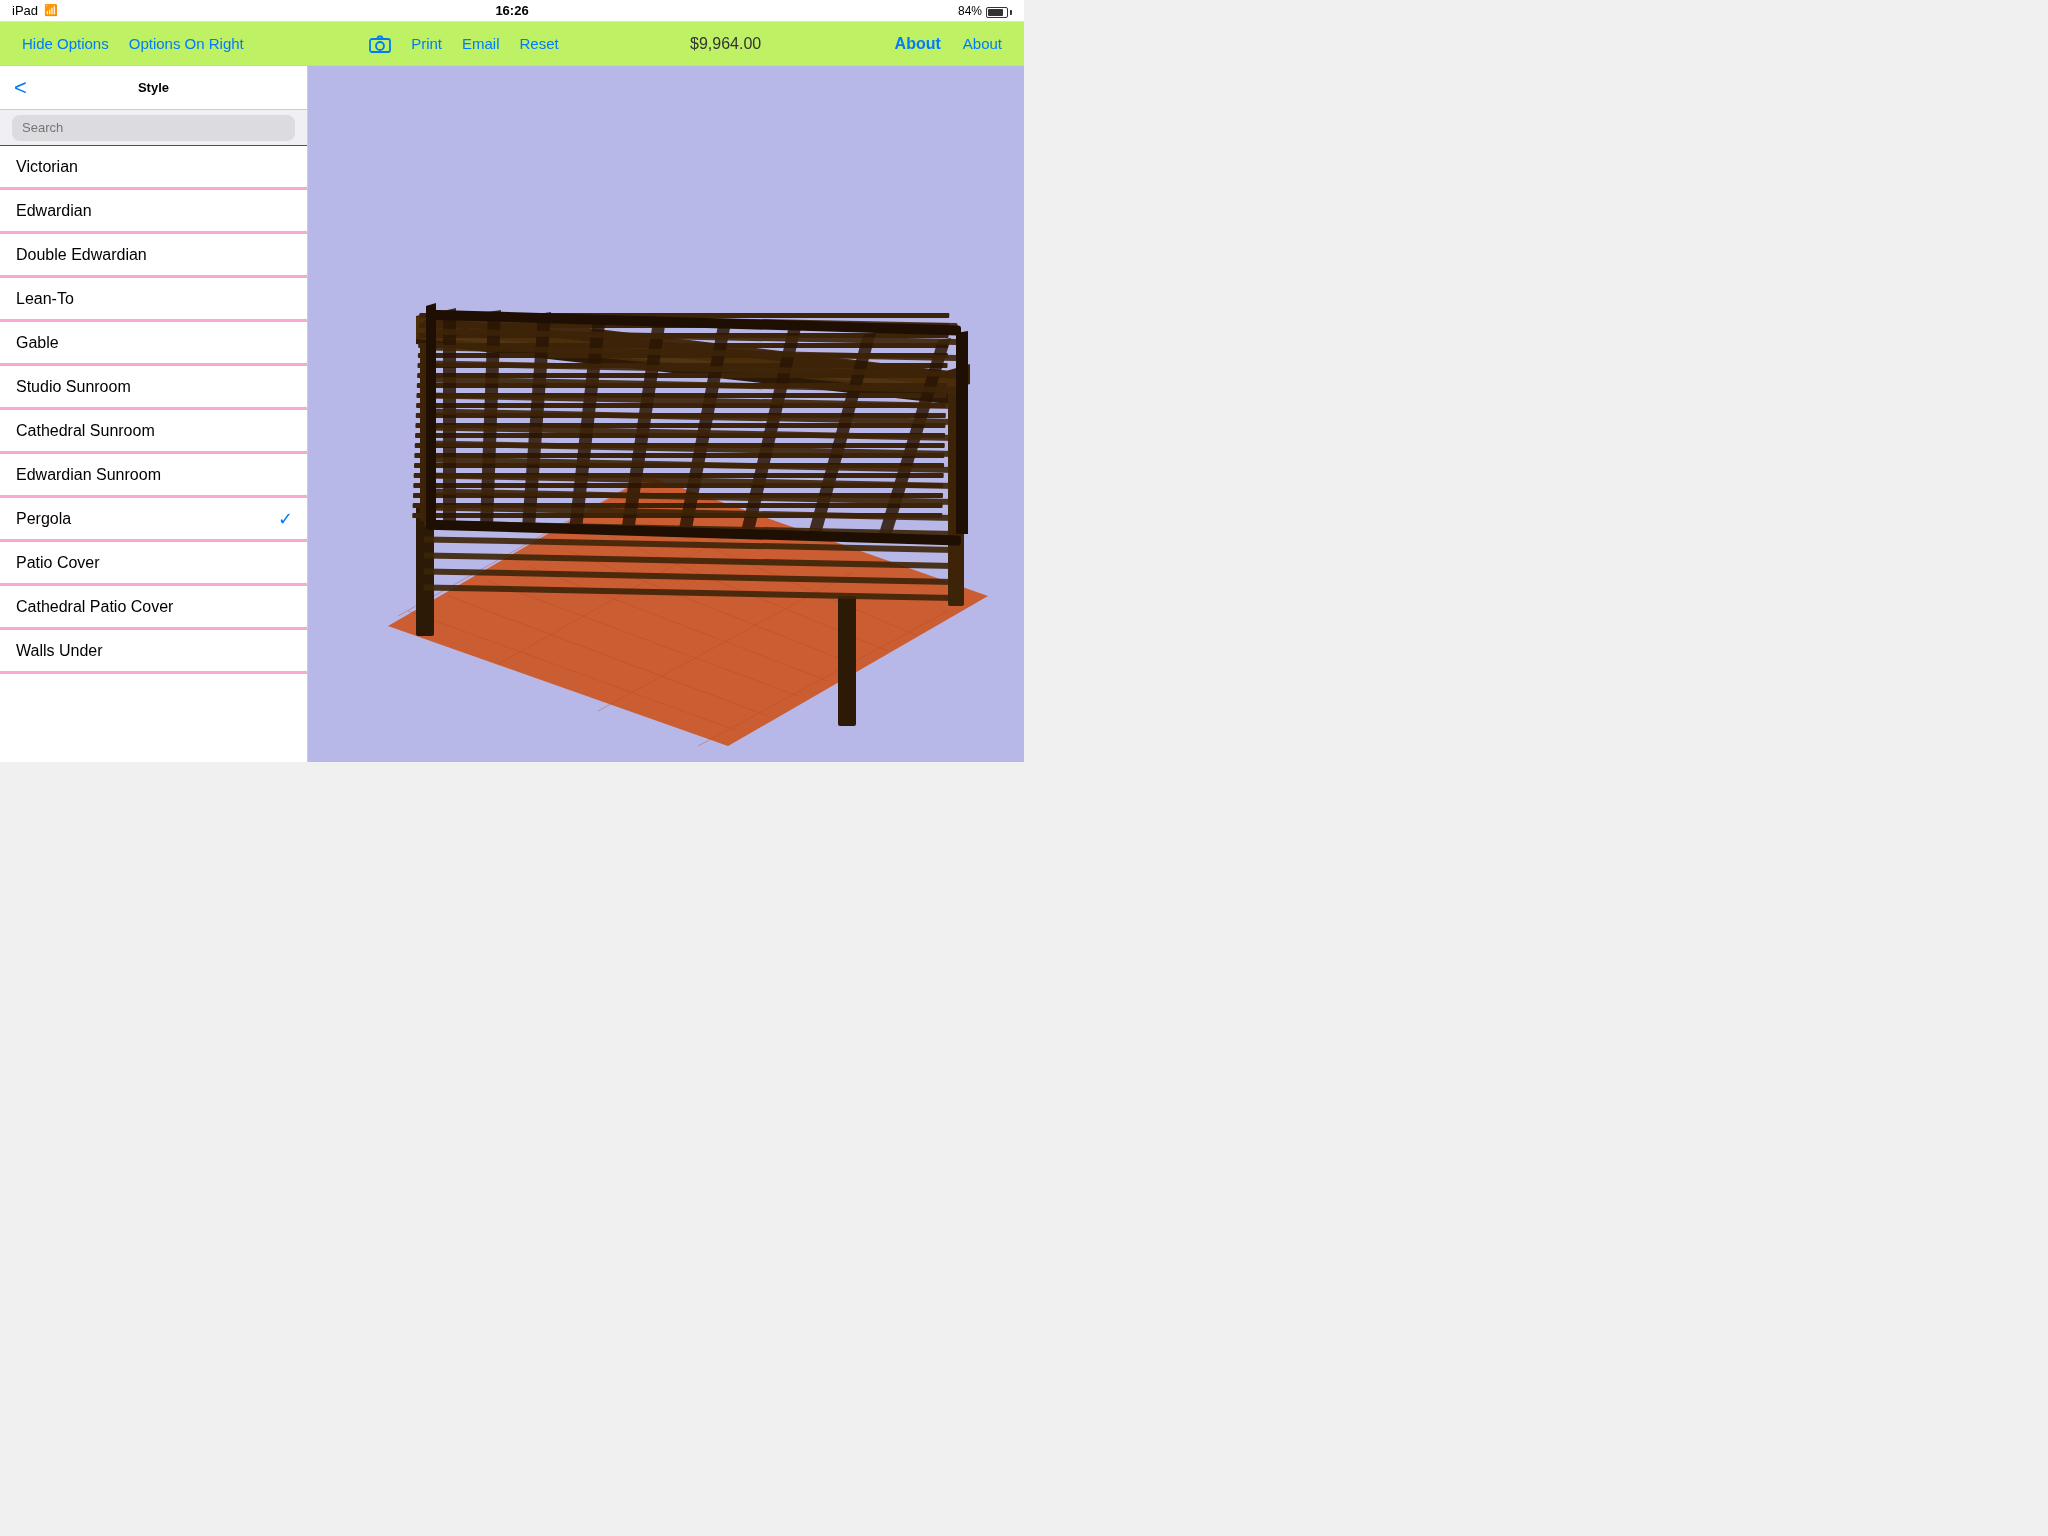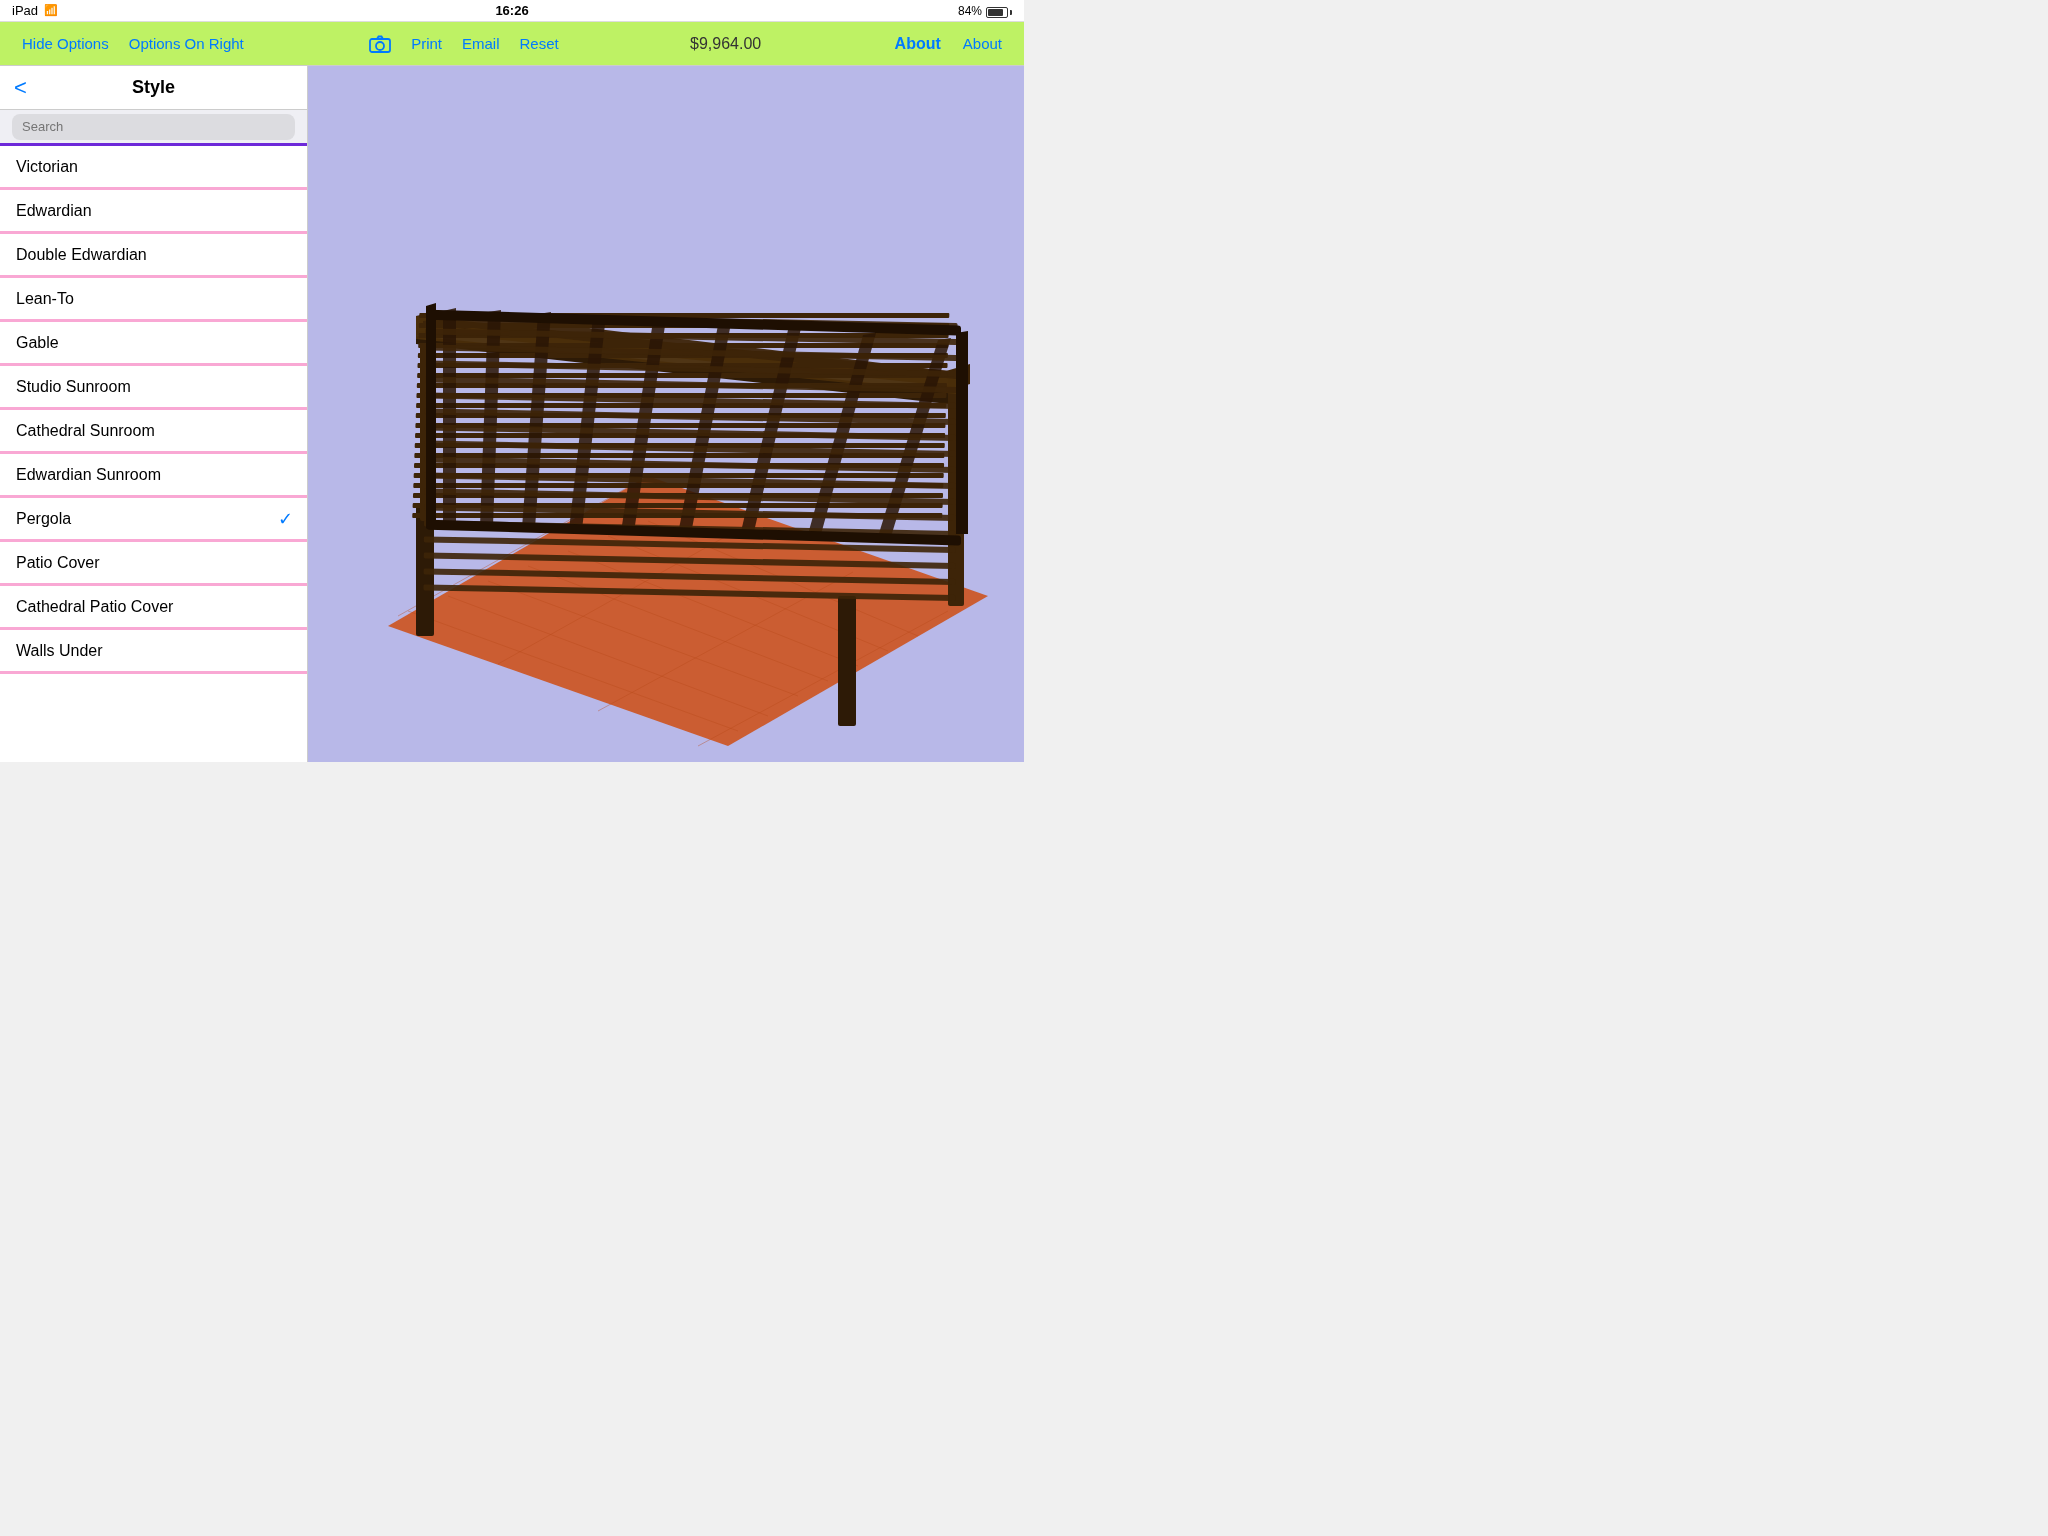--- a/index.html
+++ b/index.html
@@ -137,31 +137,31 @@
       background: none;
       border: none;
       cursor: pointer;
       padding: 0;
       position: absolute;
       left: 14px;
     }
     #sidebar-title {
       flex: 1;
       text-align: center;
-      font-size: 18px;
+      font-size: 13px;
       font-weight: 600;
       color: #000;
     }
     #sidebar-search {
       height: 36px;
       background: #efeff4;
       display: flex;
       align-items: center;
       padding: 0 12px;
-      border-bottom: 3px solid #6d28d9;
+      border-bottom: 1px solid #6d28d9;
     }
     #sidebar-search input {
       background: #dcdce0;
       border: none;
       border-radius: 8px;
       width: 100%;
       height: 26px;
       padding: 0 10px;
       font-size: 13px;
       color: #999;

